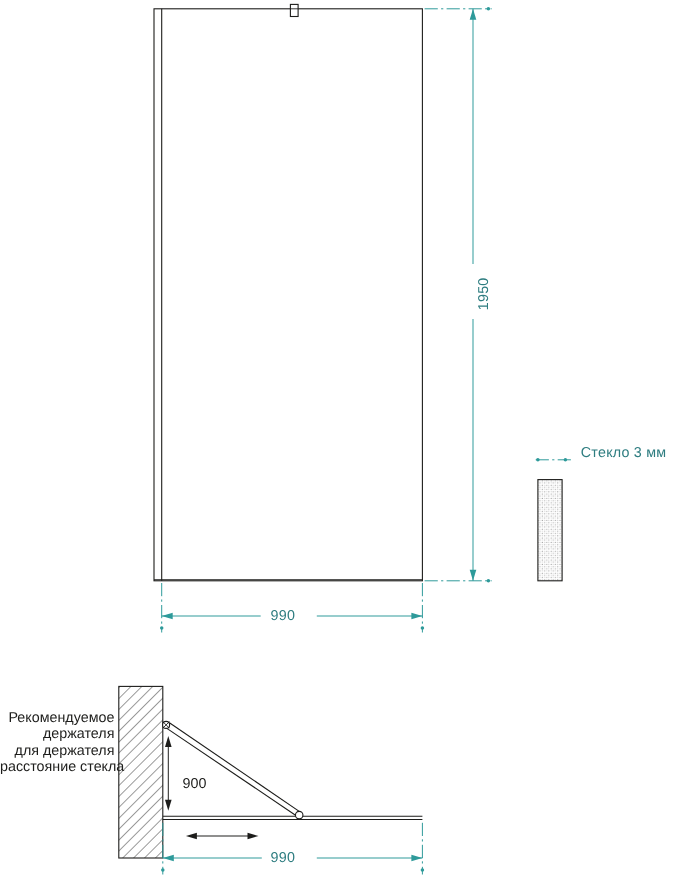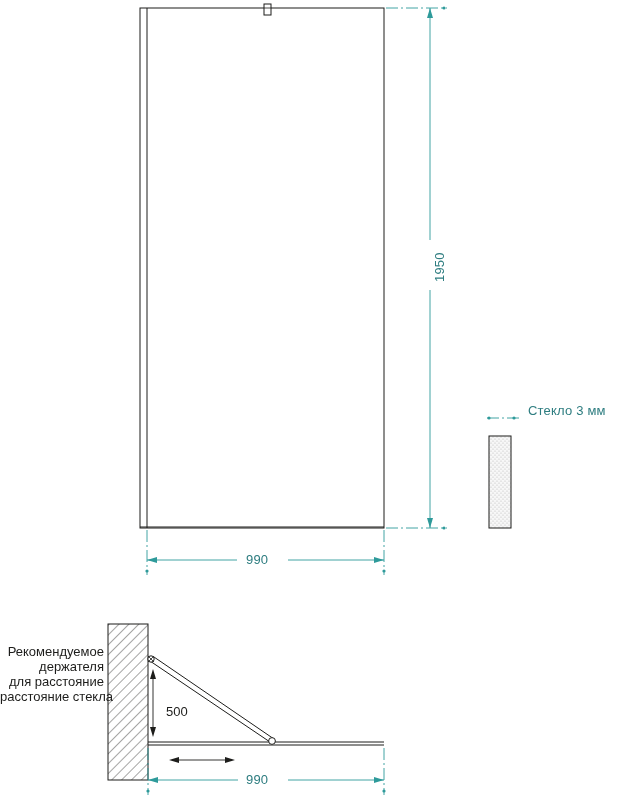--- a/index.html
+++ b/index.html
@@ -151,24 +151,24 @@
       <circle cx="384" cy="791" r="1.6" stroke="none"></circle>
     </g>
   </svg>
 
   <div class="lbl rot" style="left:432px; top:282px;">1950</div>
 
   <div class="lbl" style="left:246px; top:552px;">990</div>
 
   <div class="lbl" style="left:528px; top:403px;">Стекло 3 мм</div>
 
-  <div class="lbl-dark" style="left:166px; top:704px; color:#1d1d1b;">500</div>
+  <div class="lbl-dark" style="left:166px; top:704px; color:#1d1d1b;">900</div>
 
   <div class="lbl" style="left:246px; top:772px;">990</div>
 
   <div class="lbl-dark" style="left:0px; top:644px; width:104px;">
     <div>Рекомендуемое</div>
     <div>держателя</div>
-    <div>для расстояние</div>
+    <div>для держателя</div>
     <div>расстояние стекла</div>
   </div>
 
 </div>
 
 </body></html>

